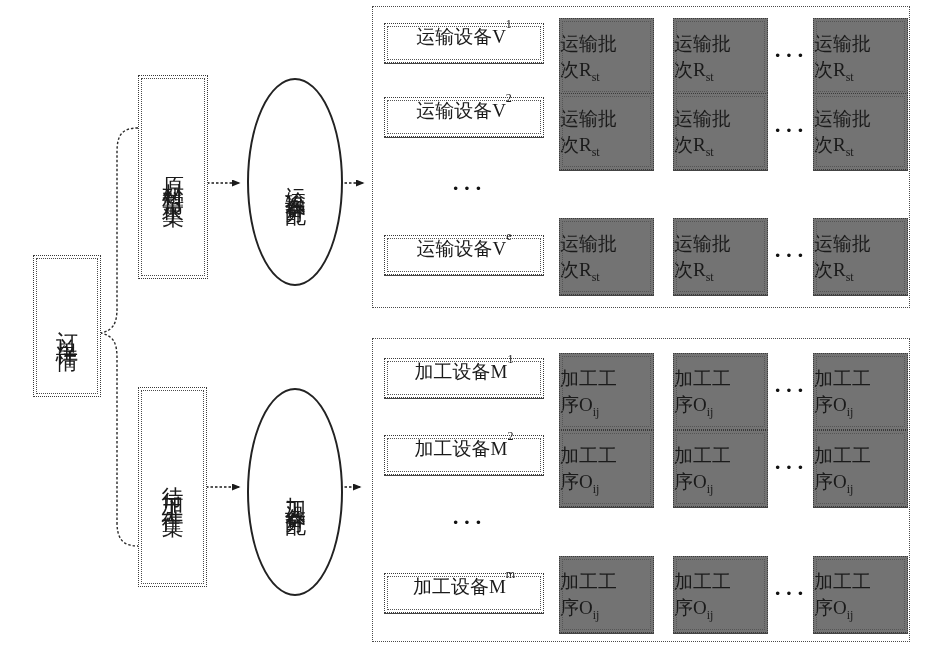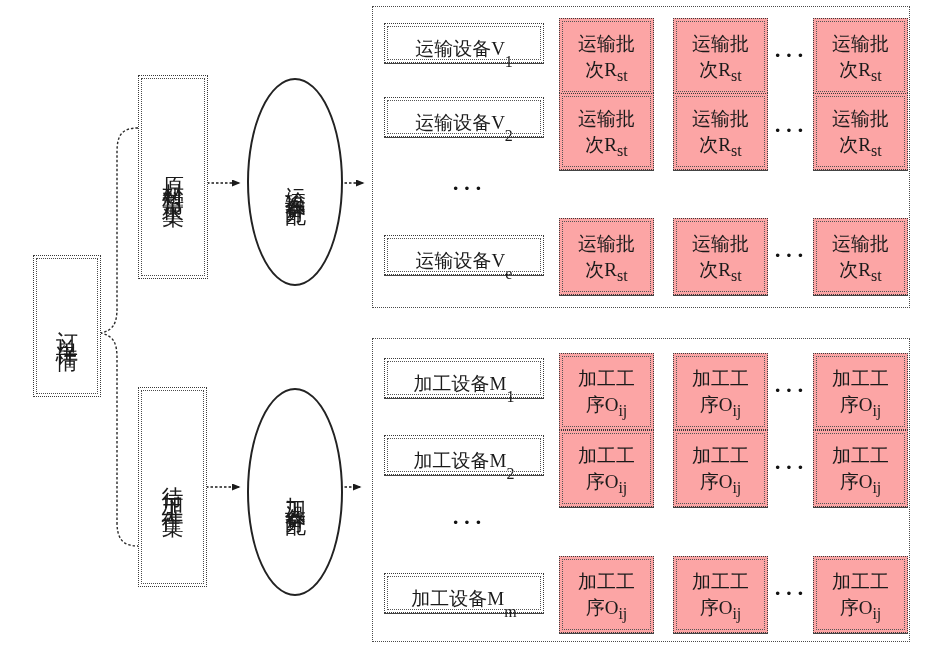--- a/index.html
+++ b/index.html
@@ -23,34 +23,34 @@
     position:absolute;border:2px solid #222;border-radius:50%;
     display:flex;align-items:center;justify-content:center;background:#fff;
   }
   .ellipse .vtext{font-size:21px;letter-spacing:4px;}
 
   .container{position:absolute;border:1px dotted #4a4a4a;background:#fff;}
 
   .devbox{
     position:absolute;width:158px;height:38px;border:1px dotted #3a3a3a;
     box-shadow:0 1px 0 #444;background:#fff;
-    display:flex;align-items:flex-end;justify-content:center;
+    display:flex;align-items:flex-start;justify-content:center;
     font-size:19px;white-space:nowrap;
   }
   .devbox::before{content:"";position:absolute;inset:2px;border:1px dotted #555;pointer-events:none;}
 
   .chainbox{
     position:absolute;width:93px;height:75px;border:1px dotted #3a3a3a;
-    box-shadow:0 1px 0 #444;background:#fca5a5;
-    display:flex;flex-direction:column;align-items:center;justify-content:center;
+    box-shadow:0 1px 0 #444;background:#737373;
+    display:flex;flex-direction:column;align-items:flex-start;justify-content:center;
     font-size:19px;line-height:26px;text-align:center;white-space:nowrap;
   }
   .chainbox::before{content:"";position:absolute;inset:2px;border:1px dotted #555;pointer-events:none;}
 
-  sub{font-size:16px;line-height:0;}
+  sub{font-size:12px;line-height:0;}
 
   .dots{
     position:absolute;font-size:22px;font-weight:bold;letter-spacing:4px;
     color:#111;text-align:center;line-height:26px;height:26px;
   }
 
   
   .order-box{left:33px;top:255px;width:66px;height:140px;}
   .material-box{left:138px;top:75px;width:68px;height:202px;}
   .workpiece-box{left:138px;top:387px;width:67px;height:198px;}

